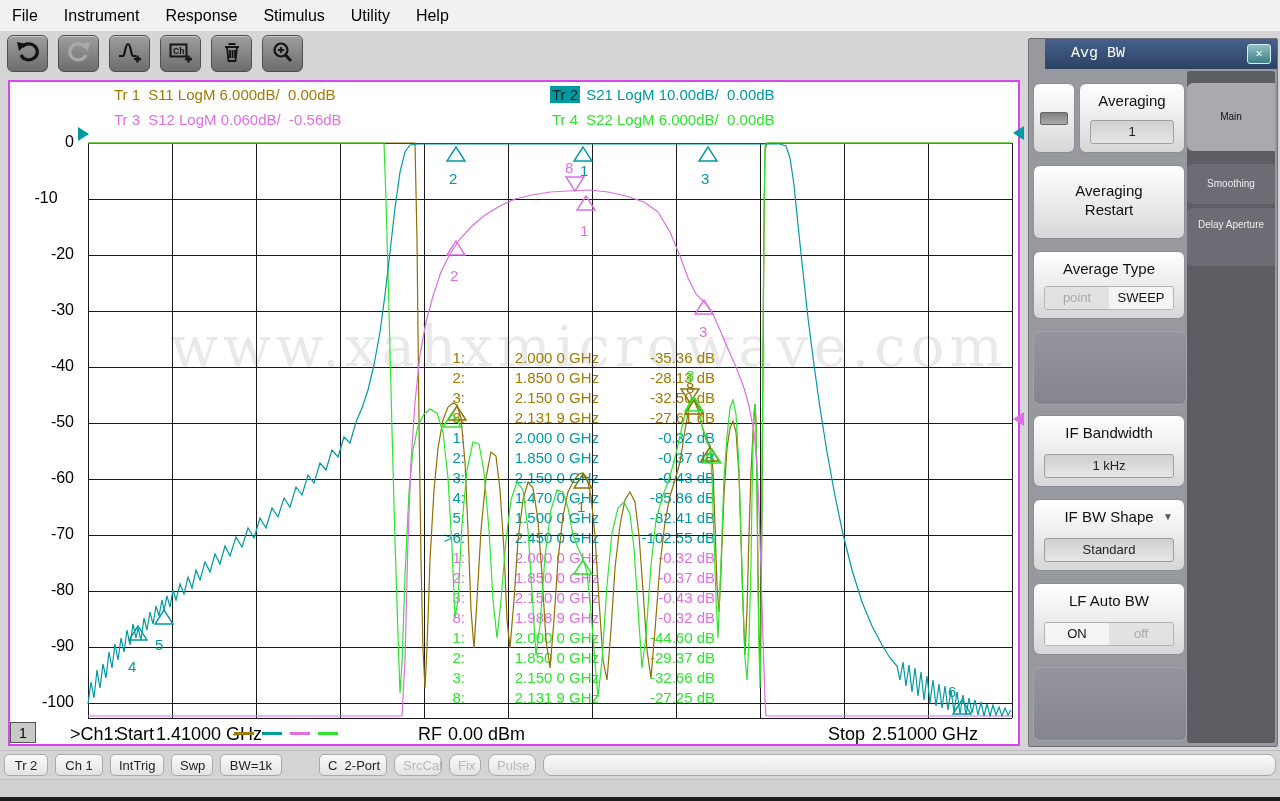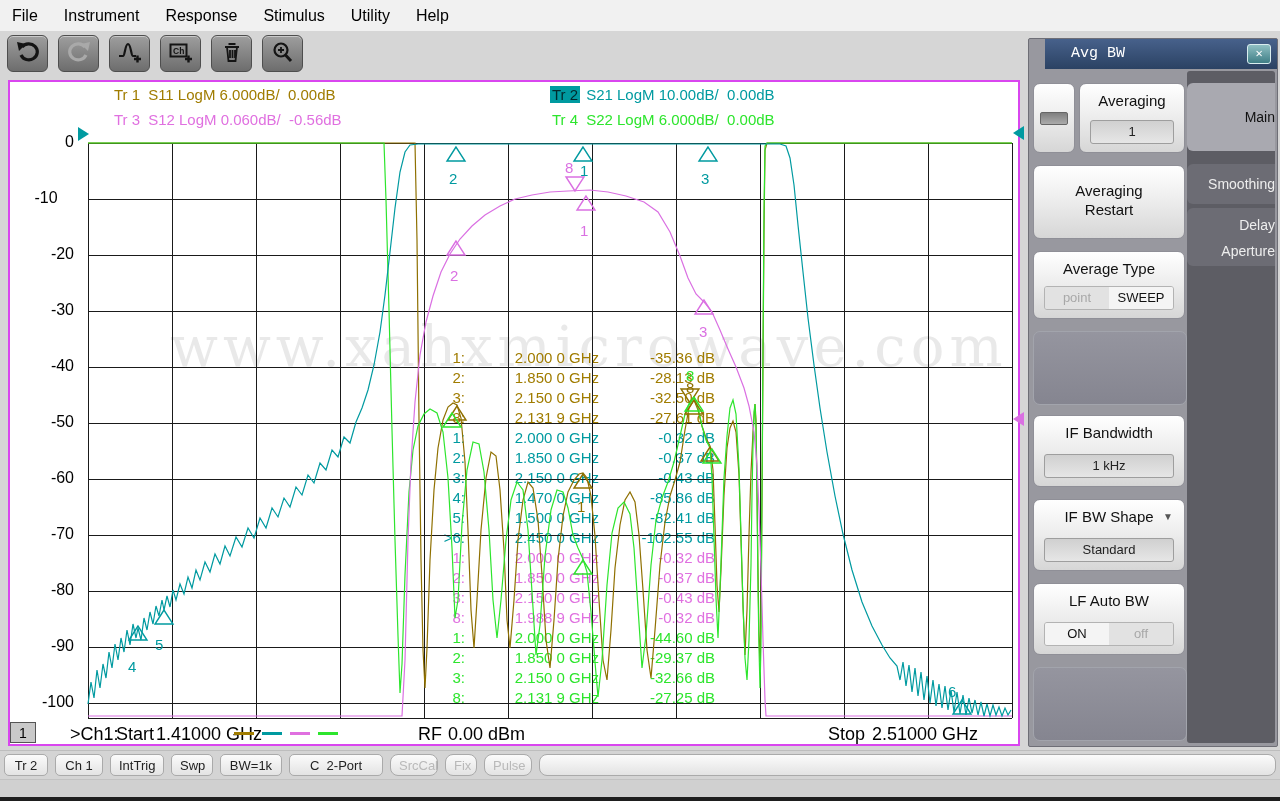--- a/index.html
+++ b/index.html
@@ -32,21 +32,21 @@
   .dash{position:absolute;height:3px;width:20px;z-index:6;}
   
   .rpanel{position:absolute;left:1028px;top:38px;width:250px;height:709px;background:#98989f;
     border:1px solid #6e6e76;border-radius:2px;box-sizing:border-box;}
   .ptitle{position:absolute;left:16px;top:0;right:0;height:30px;background:linear-gradient(#4a6档,#2c4568);
     background:linear-gradient(#47618b,#2b4263);color:#fff;font-size:15px;line-height:30px;padding-left:26px;box-sizing:border-box;font-family:Liberation Mono, monospace;}
   .pclose{position:absolute;right:6px;top:5px;width:24px;height:20px;border-radius:3px;
     background:linear-gradient(#8fbfc3,#3f7e86);border:1px solid #d9edef;color:#fff;font-size:12px;
     text-align:center;line-height:18px;box-sizing:border-box;}
   .tabcol{position:absolute;left:158px;top:32px;width:88px;bottom:3px;background:#5d5d64;border-radius:3px;}
-  .tab{position:absolute;left:0;width:88px;font-size:14px;text-align:right;box-sizing:border-box;border-radius:6px 0 0 6px;}
+  .tab{position:absolute;left:0;width:88px;font-size:10px;text-align:center;box-sizing:border-box;border-radius:6px 0 0 6px;}
   .tab.active{background:#a9a9b0;color:#111;}
   .tab.inactive{background:#6c6c74;color:#eee;}
   .pbtn{position:absolute;background:linear-gradient(180deg,#ffffff,#ececec 50%,#d6d6d6);
     border:1px solid #8f8f97;border-radius:7px;text-align:center;font-size:15px;color:#111;box-sizing:border-box;}
   .pbtn .t{margin-top:8px;}
   .pbtn .t2{padding-top:15px;width:92px;margin:0 auto;line-height:19px;}
   .inset{position:absolute;left:10px;right:10px;bottom:8px;height:22px;
     background:linear-gradient(#d0d0d0,#e6e6e6);border:1px solid #9e9e9e;border-radius:3px;
     font-size:13px;line-height:22px;color:#222;}
   .toggle{position:absolute;left:10px;right:10px;bottom:8px;height:22px;display:flex;
@@ -266,21 +266,21 @@
     </div>
     <div class="pblank" style="left:4px;top:628px;width:152px;height:72px;"></div>
   </div>
 
   <div class="statusbar">
       <div class="sbtn" style="width: 44px;">Tr 2</div>
       <div class="sbtn" style="width: 48px;">Ch 1</div>
       <div class="sbtn" style="width: 54px;">IntTrig</div>
       <div class="sbtn" style="width: 42px;">Swp</div>
       <div class="sbtn" style="width: 62px;">BW=1k</div>
-      <div class="sbtn" style="width: 94px;">C  2-Port</div>
+      <div class="sbtn" style="width: 68px; margin-left: 30px;">C  2-Port</div>
       <div class="sbtn dis" style="width: 48px;">SrcCal</div>
       <div class="sbtn dis" style="width: 32px;">Fix</div>
       <div class="sbtn dis" style="width: 48px; text-align: center;">Pulse</div>
       <div class="sbtn dis" style="flex: 1 1 0%;"></div>
     </div>
   <div class="bstrip"></div>
 
 <div class="ylabel" style="top: 133px;">0</div>
     <div class="ylabel" style="top: 189px; text-align: center;">-10</div>
     <div class="ylabel" style="top: 245px;">-20</div>

